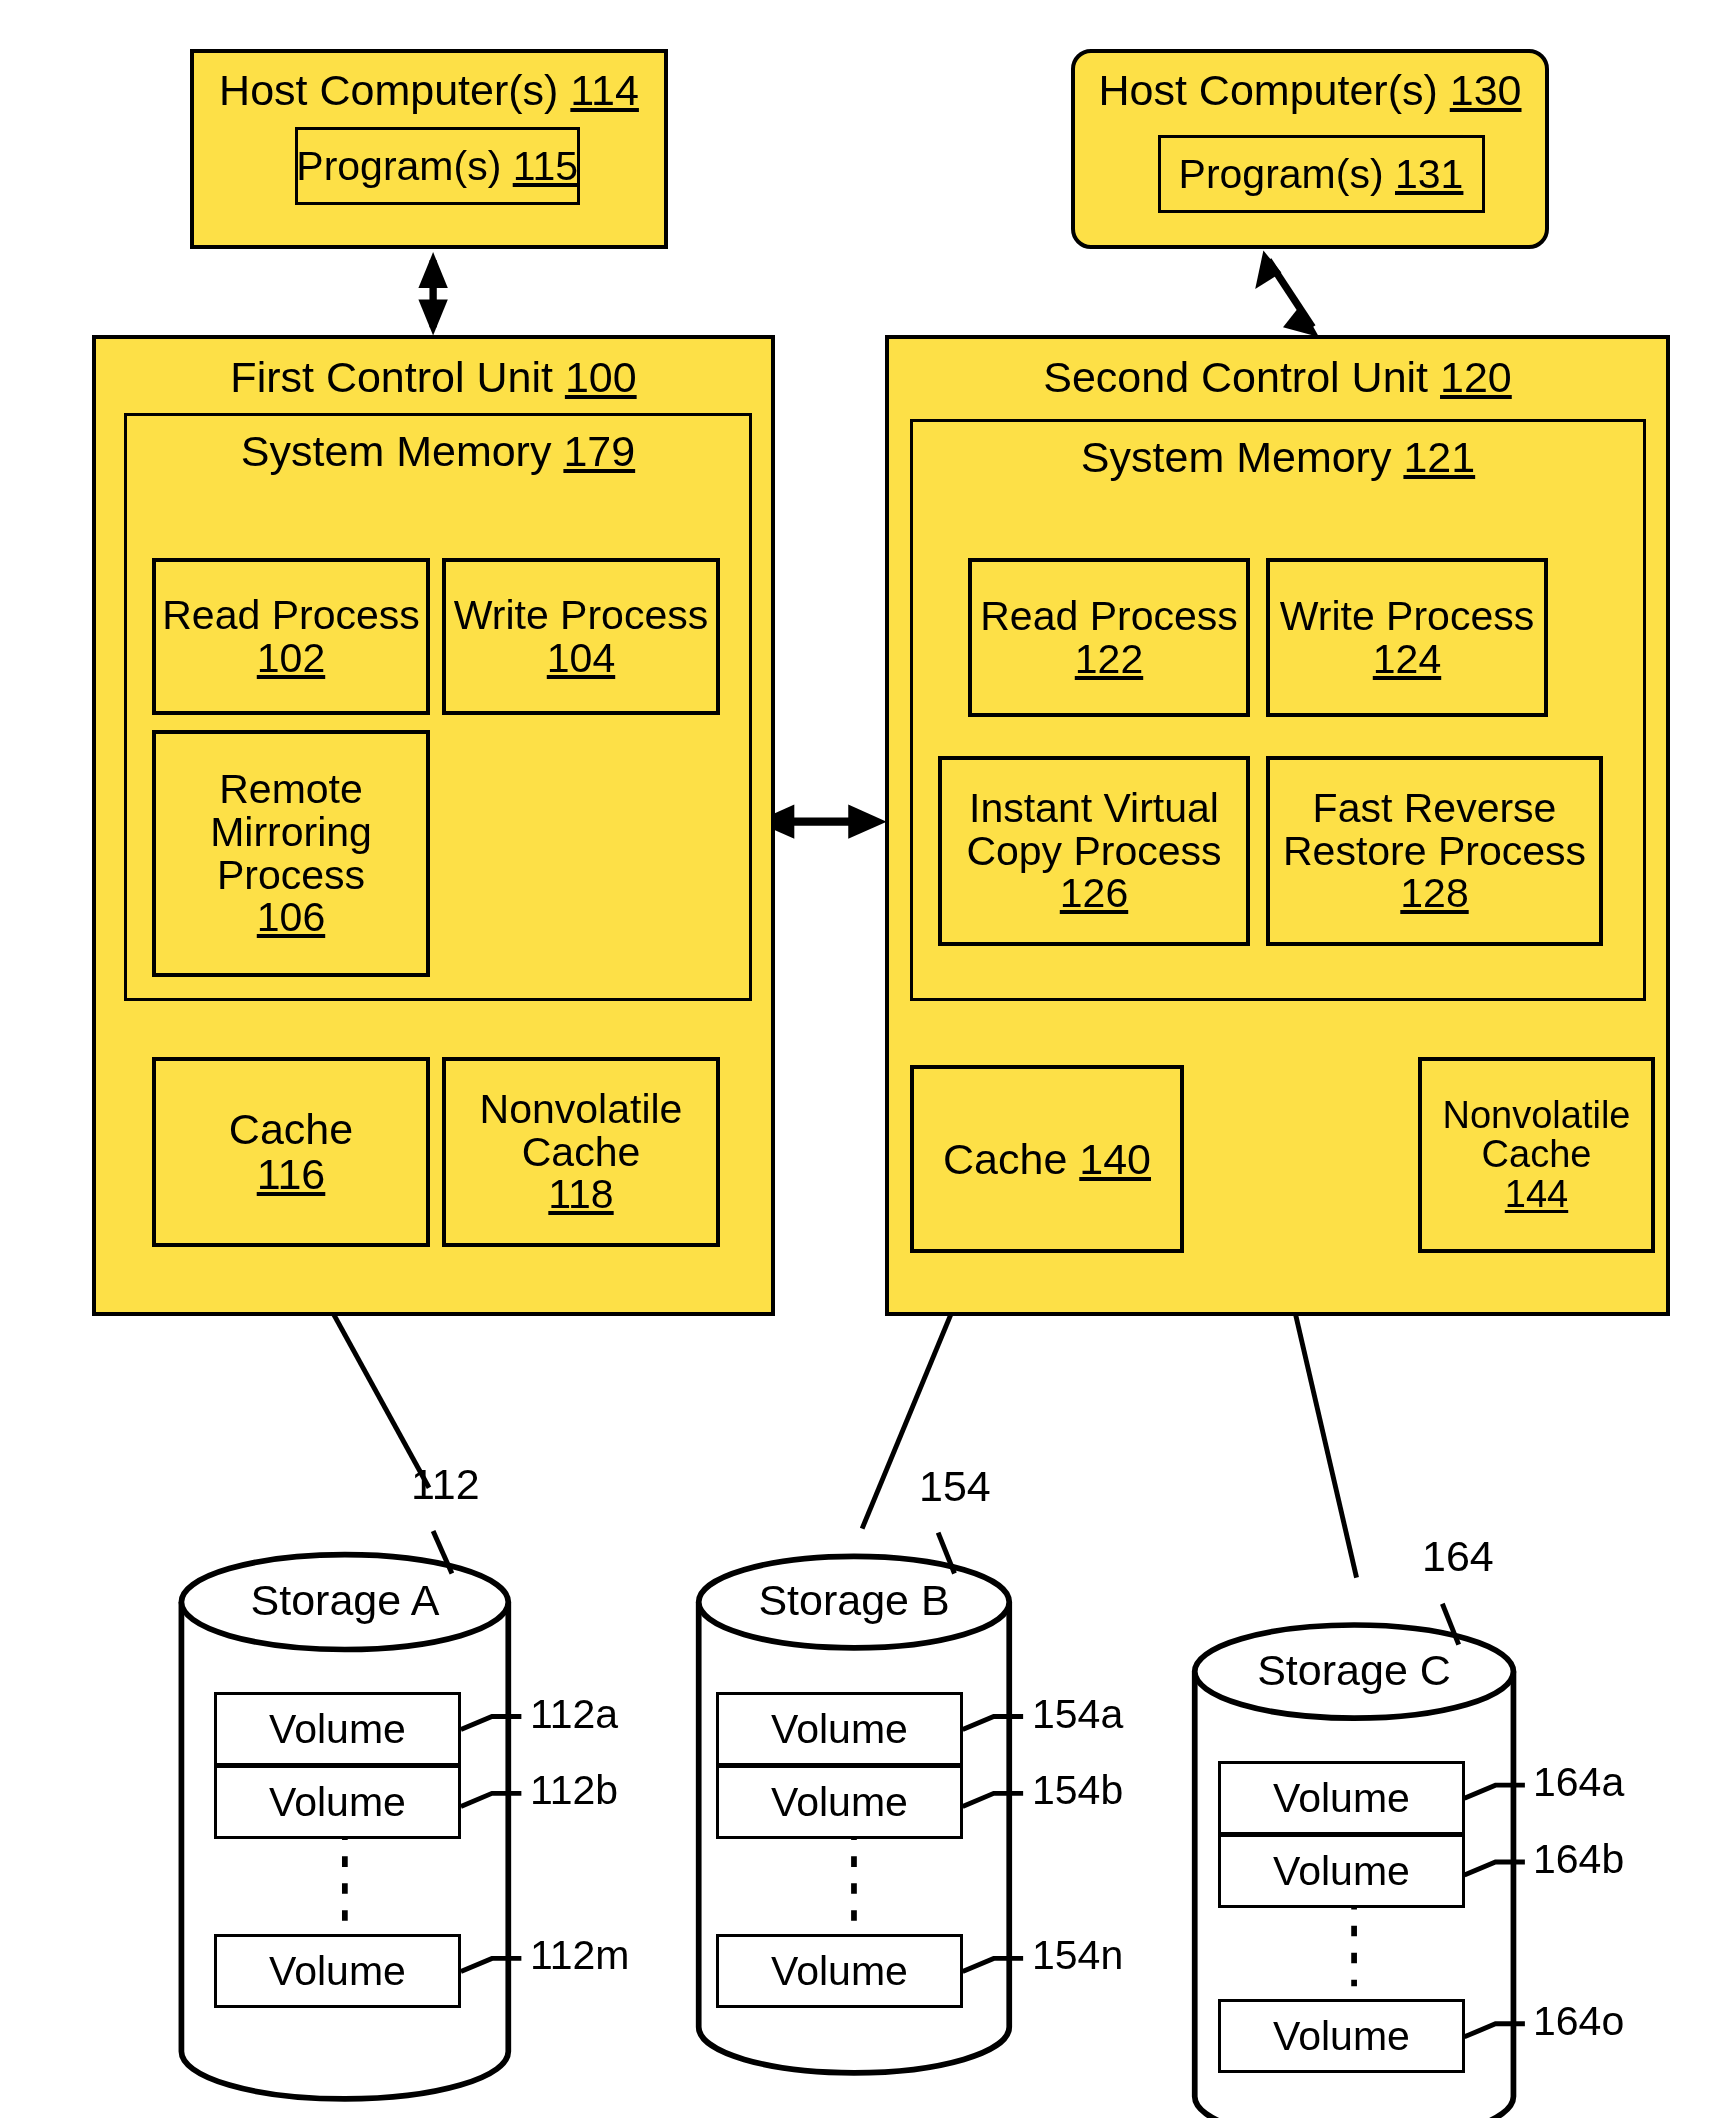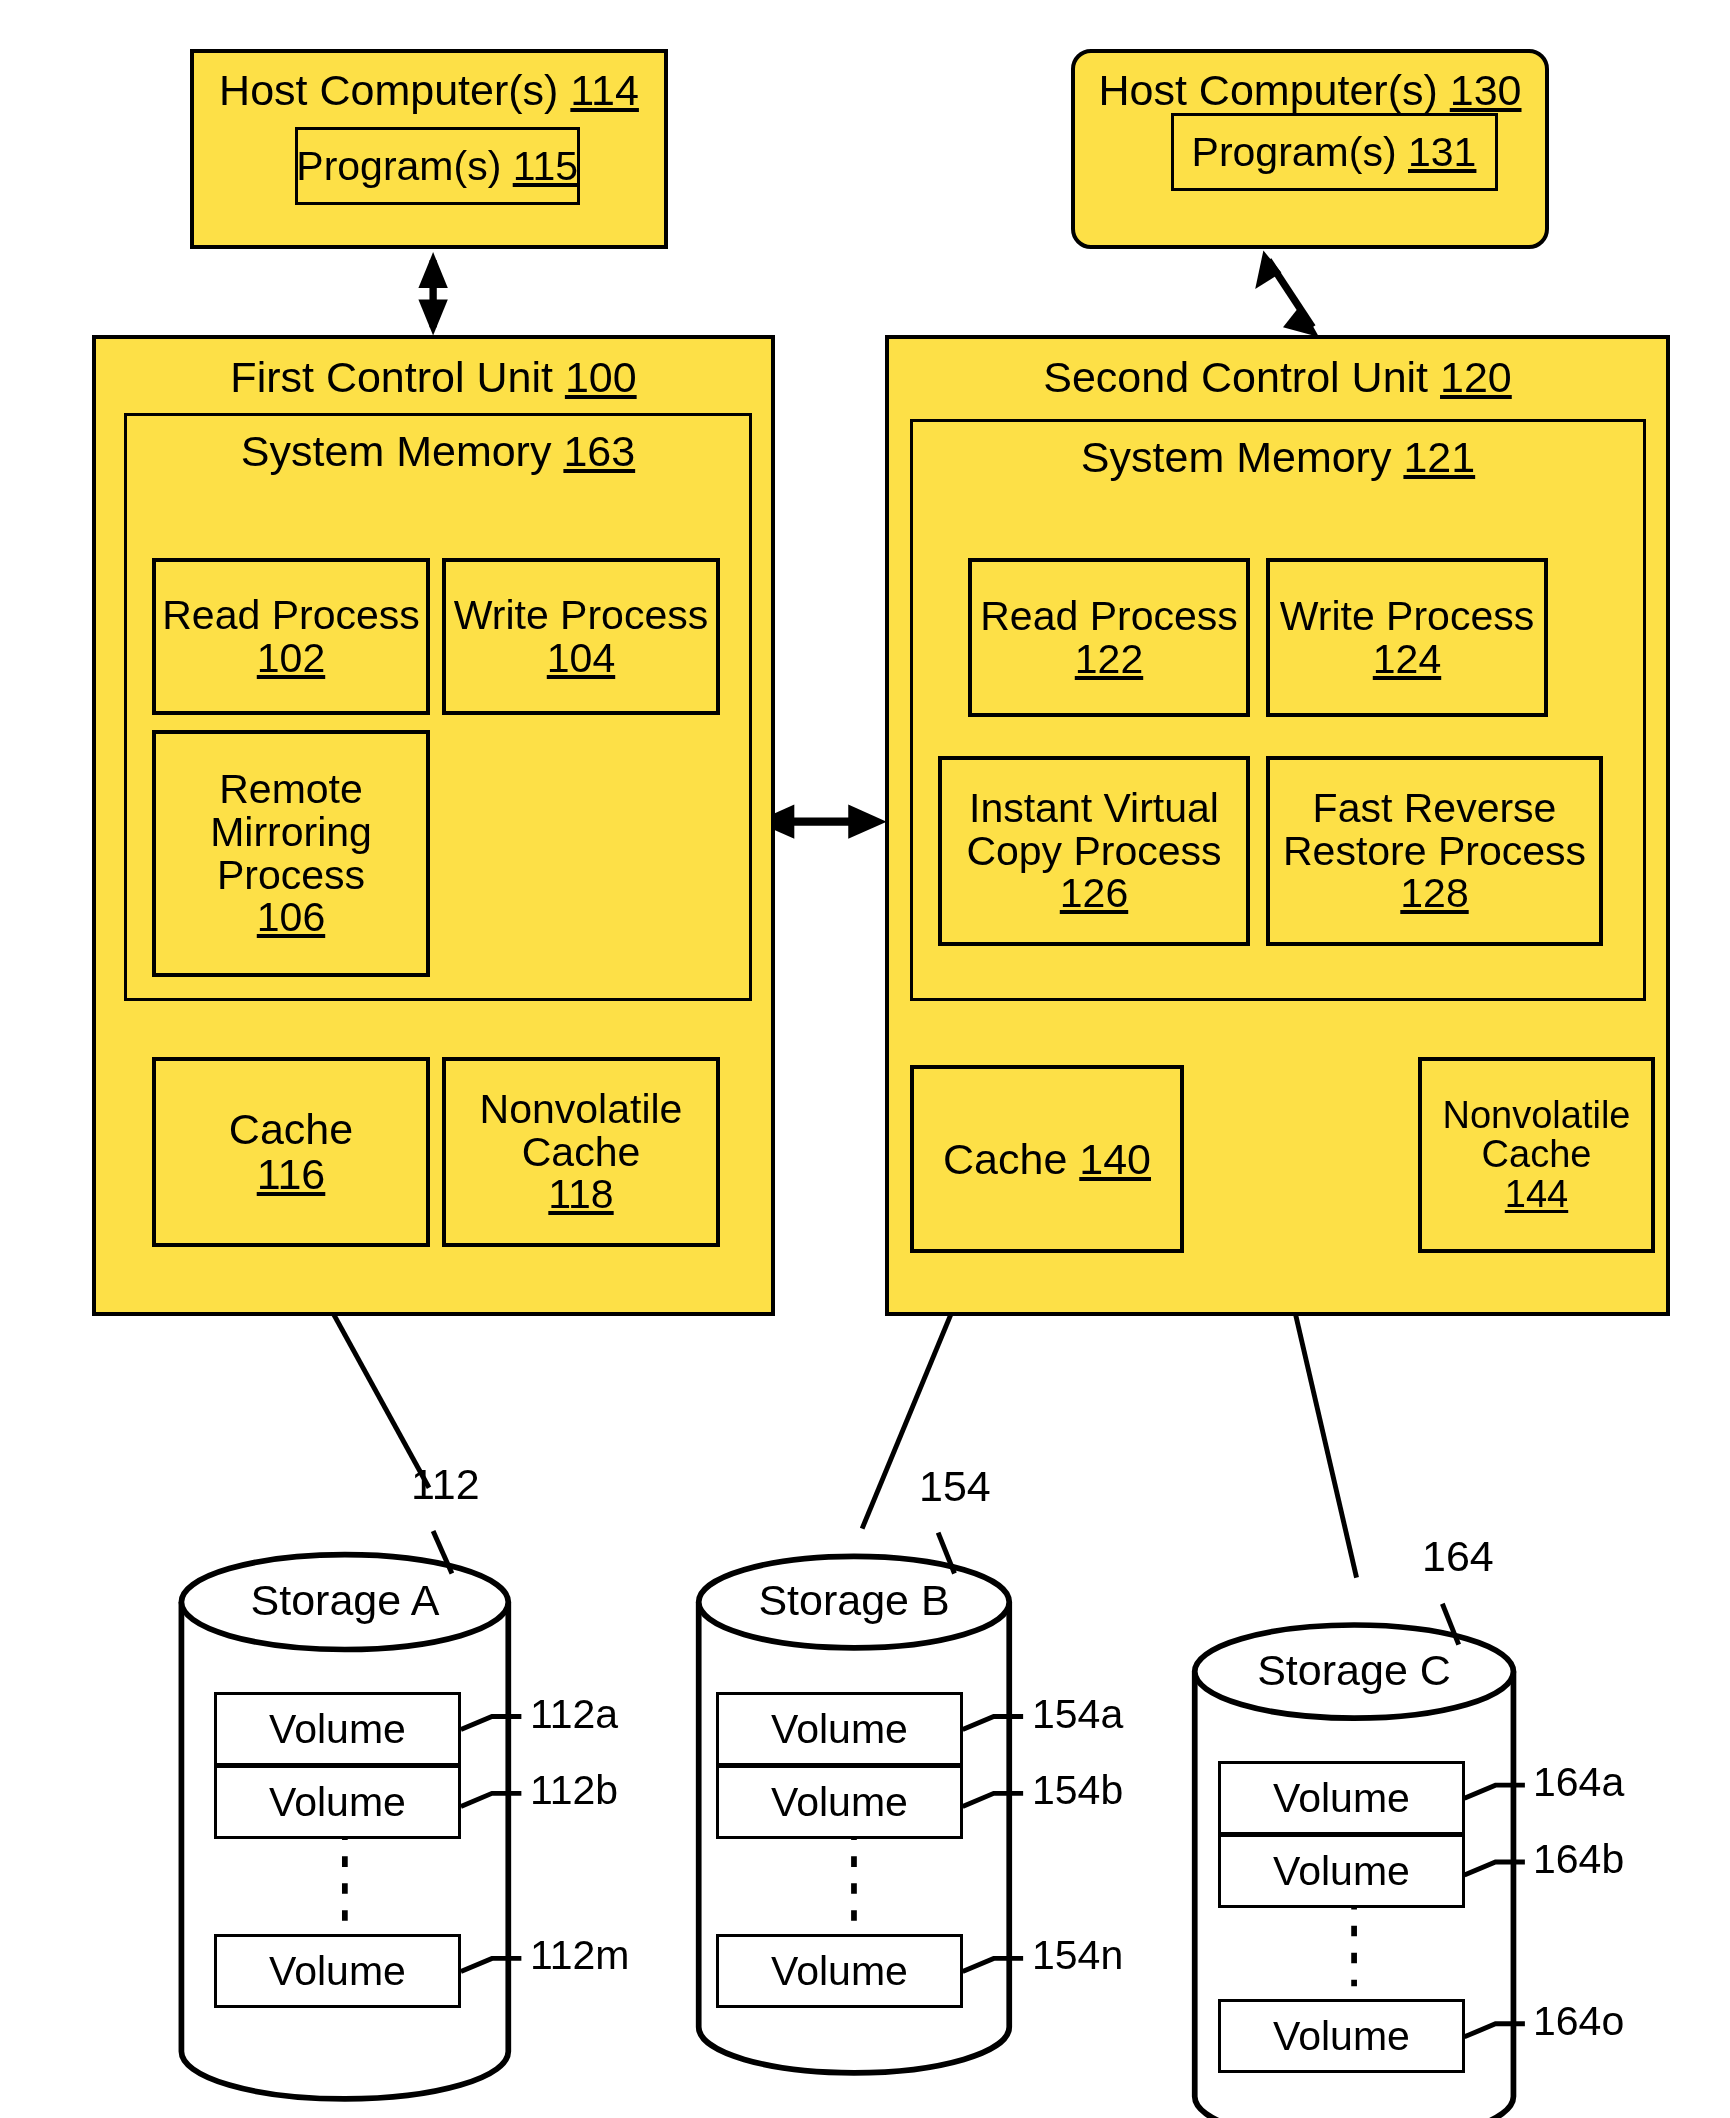--- a/index.html
+++ b/index.html
@@ -147,39 +147,39 @@
         <span class="u">115</span>
       </div>
     </div>
   </div>
 
   <div class="box outer-box" style="left:1071px; top:49px; width:478px; height:200px; padding-top:14.7px;border-radius:20px;">
     <div class="ttl fs52">
       <span>Host Computer(s)</span>
       <span class="u">130</span>
     </div>
-    <div class="box thin-box center" style="position:relative; left:24px; margin-top:1px; width:327px; height:78px;">
+    <div class="box thin-box center" style="position:relative; left:11px; margin-top:23px; width:327px; height:78px;">
       <div class="ttl fs50">
         <span>Program(s)</span>
         <span class="u">131</span>
       </div>
     </div>
   </div>
 
   <div class="box outer-box" style="left:92px; top:335px; width:683px; height:981px; padding-top:16.3px;">
     <div class="ttl fs52">
       <span>First Control Unit</span>
       <span class="u">100</span>
     </div>
   </div>
 
   <div class="box thin-box" style="left:124px; top:413px; width:628px; height:588px; padding-top:13px;">
     <div class="ttl fs52">
       <span>System Memory</span>
-      <span class="u">163</span>
+      <span class="u">179</span>
     </div>
   </div>
 
   <div class="box center" style="left:152px; top:558px; width:278px; height:157px;">
     <span class="fs50">Read Process</span>
     <span class="fs50 u">102</span>
   </div>
 
   <div class="box center" style="left:442px; top:558px; width:278px; height:157px;">
     <span class="fs50">Write Process</span>

